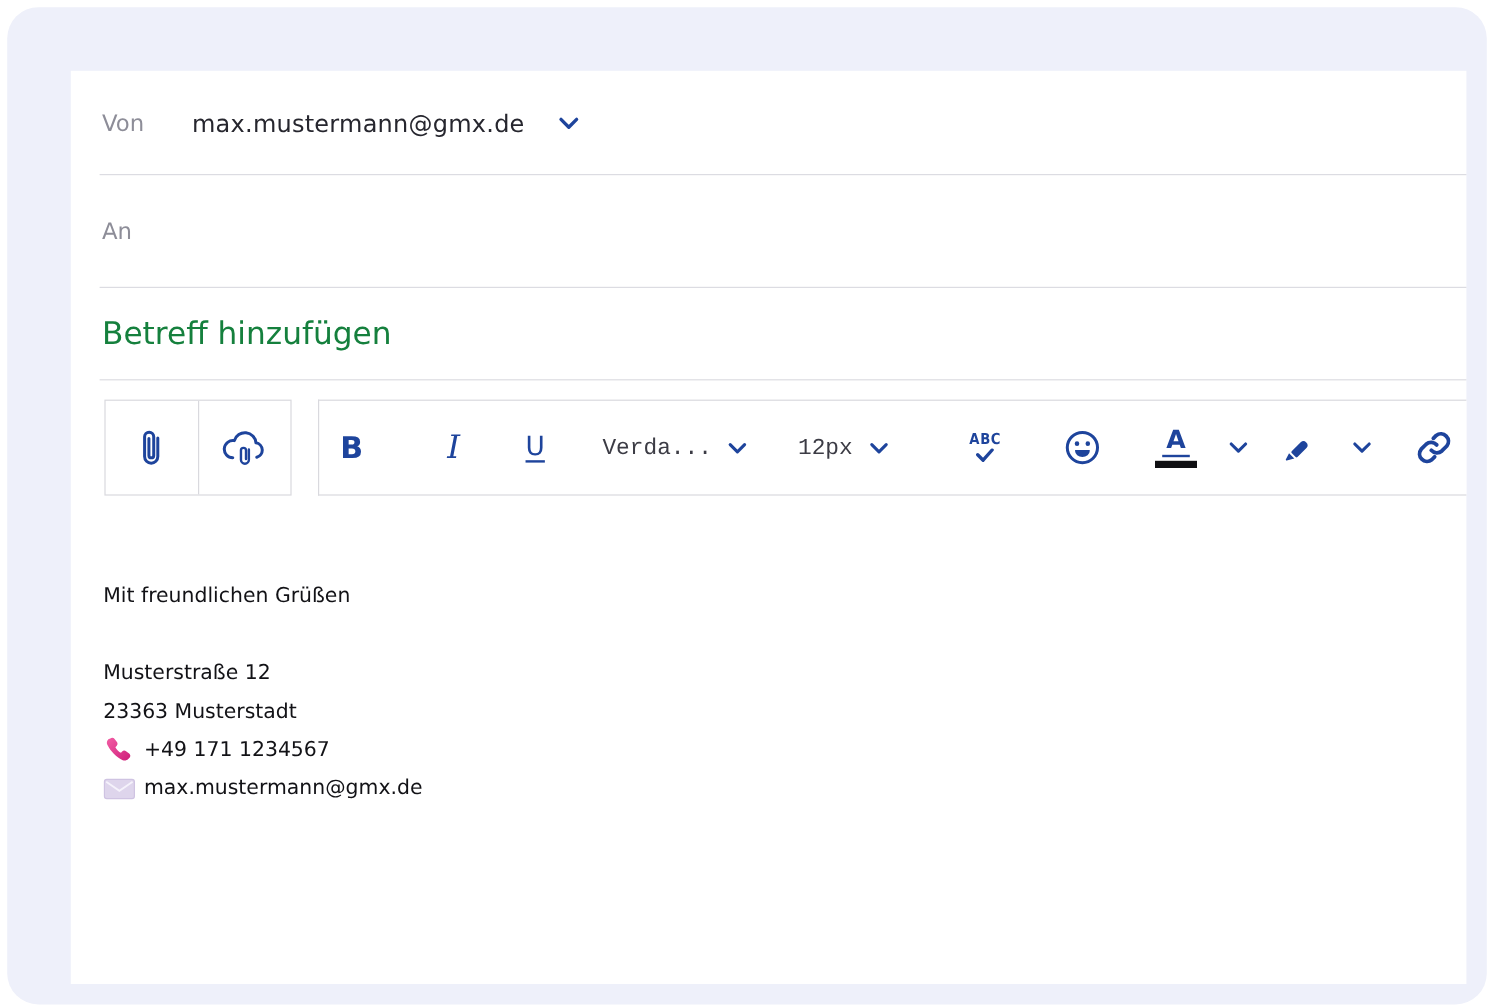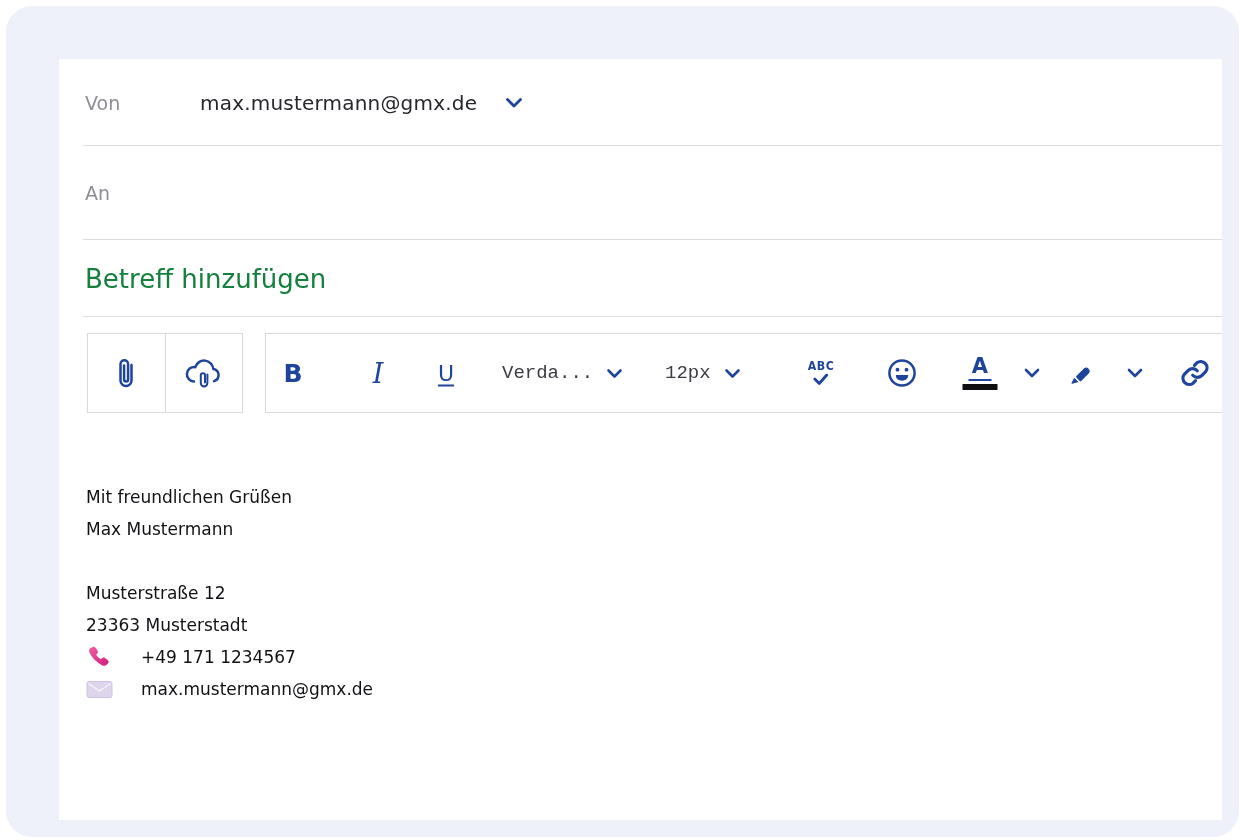--- a/index.html
+++ b/index.html
@@ -31,21 +31,21 @@
     padding-left: 26px;
     box-sizing: border-box;
   }
   .field-row::after {
     content: "";
     position: absolute;
     left: 24px; right: 0; bottom: 0;
     height: 1px;
     background: #dcdce2;
   }
-  .row-von { top: 0; height: 87px; gap: 40px; }
+  .row-von { top: 0; height: 87px; }
   .row-an { top: 87px; height: 94px; align-items: center; }
   .row-subject { top: 181px; height: 77px; }
   .field-label {
     color: #8d8d98;
     font-size: 19px;
     width: 75px;
     flex: 0 0 auto;
   }
   .from-select {
     display: flex;
@@ -129,21 +129,21 @@
   .color-bar { width: 35px; height: 6px; background: #0f0f12; margin-top: 3px; }
 
   
   .editor { position: absolute; top: 354px; left: 0; right: 0; bottom: 0; cursor: text; }
   .signature {
     position: absolute; top: 68px; left: 27px;
     font-size: 17px; color: #121216;
   }
   .sig-line { height: 32px; line-height: 32px; display: flex; align-items: center; }
   .sig-gap { height: 32px; }
-  .sig-icon-line { gap: 28px; }
+  .sig-icon-line { gap: 7px; }
   .sig-icon-line .icon { flex: 0 0 auto; display: flex; align-items: center; }
 </style>
 </head>
 <body>
 
 <div class="panel">
   <div class="card">
 
     <div class="field-row row-von">
       <span class="field-label">Von</span>
@@ -265,21 +265,20 @@
               <path d="M13.7 10.3a4.7 4.7 0 0 0-6.6-.4L4 13a4.7 4.7 0 0 0 6.6 6.6l1.8-1.8" fill="none" stroke="#1e449c" stroke-width="2.4" stroke-linecap="round" stroke-linejoin="round"></path>
             </svg>
           </span>
         </button>
       </div>
     </div>
 
     <div class="editor">
       <div class="signature">
         <div class="sig-line">Mit freundlichen Grüßen</div>
-        <div class="sig-line">Max Mustermann</div>
         <div class="sig-gap"></div>
         <div class="sig-line">Musterstraße 12</div>
         <div class="sig-line">23363 Musterstadt</div>
         <div class="sig-line sig-icon-line">
           <span class="icon">
             <svg width="27" height="26" viewBox="0 0 24 24">
               <defs>
                 <linearGradient id="phoneg" x1="0" y1="0" x2="1" y2="1">
                   <stop offset="0" stop-color="#f25da4"></stop>
                   <stop offset="1" stop-color="#cf1f7b"></stop>

